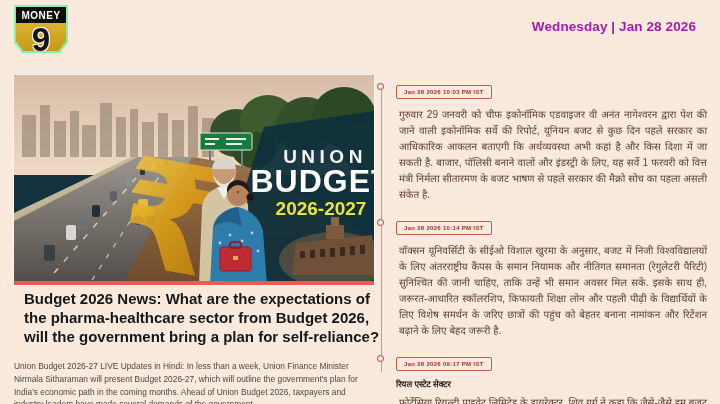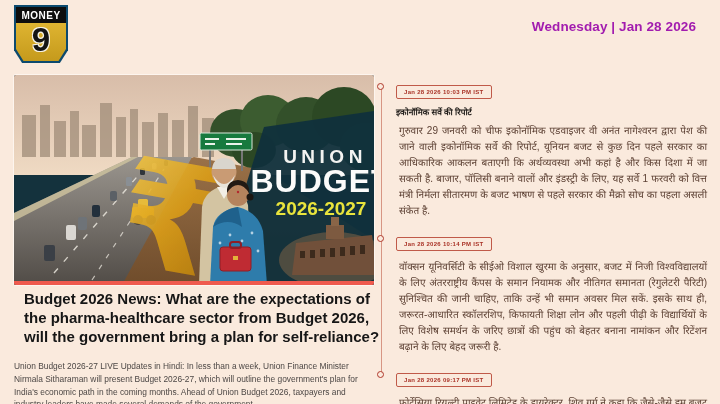--- a/index.html
+++ b/index.html
@@ -3,23 +3,23 @@
 <meta charset="utf-8">
 <style>
   html,body{margin:0;padding:0;}
   body{
     width:720px;height:404px;position:relative;overflow:hidden;
     background:#faeadd;
     font-family:"Liberation Sans","DejaVu Sans",sans-serif;
   }
   
   .logo{
-    position:absolute;left:14px;top:5px;width:54px;height:58px;
+    position:absolute;left:14px;top:5px;width:54px;height:48px;
     clip-path:polygon(0 0,100% 0,100% 78%,85% 100%,15% 100%,0 78%);
-    background:#0c4a6e;cursor:pointer;
+    background:#86efac;cursor:pointer;
   }
   .logo-inner{
     position:absolute;left:2px;top:2px;right:2px;bottom:2px;
     clip-path:polygon(0 0,100% 0,100% 78%,85% 100%,15% 100%,0 78%);
     background:linear-gradient(#e9bf3a,#c59a1c);
   }
   .logo-top{
     background:#0d0d0d;color:#fff;font-weight:bold;font-size:10px;
     text-align:center;letter-spacing:.5px;padding:3px 0 2px;
   }
@@ -234,29 +234,29 @@
 <h1 class="headline" style="margin:0;">Budget 2026 News: What are the expectations of the pharma-healthcare sector from Budget 2026, will the government bring a plan for self-reliance?</h1>
 <p class="summary">Union Budget 2026-27 LIVE Updates in Hindi: In less than a week, Union Finance Minister Nirmala Sitharaman will present Budget 2026-27, which will outline the government's plan for India's economic path in the coming months. Ahead of Union Budget 2026, taxpayers and industry leaders have made several demands of the government.</p>
 
 <div class="timeline-line"></div>
 
 <div class="entries">
 
   <div class="entry">
     <span class="entry-dot"></span>
     <span class="stamp">Jan 28 2026 10:03 PM IST</span>
-    <h3>इकोनॉमिक सर्वे की रिपोर्ट</h3>
     <p>गुरुवार 29 जनवरी को चीफ इकोनॉमिक एडवाइजर वी अनंत नागेश्वरन द्वारा पेश की जाने वाली इकोनॉमिक सर्वे की रिपोर्ट, यूनियन बजट से कुछ दिन पहले सरकार का आधिकारिक आकलन बताएगी कि अर्थव्यवस्था अभी कहां है और किस दिशा में जा सकती है. बाजार, पॉलिसी बनाने वालों और इंडस्ट्री के लिए, यह सर्वे 1 फरवरी को वित्त मंत्री निर्मला सीतारमण के बजट भाषण से पहले सरकार की मैक्रो सोच का पहला असली संकेत है.</p>
   </div>
 
   <div class="entry">
     <span class="entry-dot"></span>
     <span class="stamp">Jan 28 2026 10:14 PM IST</span>
     <p>वॉक्सन यूनिवर्सिटी के सीईओ विशाल खुरमा के अनुसार, बजट में निजी विश्वविद्यालयों के लिए अंतरराष्ट्रीय कैंपस के समान नियामक और नीतिगत समानता (रेगुलेटरी पैरिटी) सुनिश्चित की जानी चाहिए, ताकि उन्हें भी समान अवसर मिल सकें. इसके साथ ही, जरूरत-आधारित स्कॉलरशिप, किफायती शिक्षा लोन और पहली पीढ़ी के विद्यार्थियों के लिए विशेष समर्थन के जरिए छात्रों की पहुंच को बेहतर बनाना नामांकन और रिटेंशन बढ़ाने के लिए बेहद जरूरी है.</p>
   </div>
 
   <div class="entry">
     <span class="entry-dot"></span>
     <span class="stamp">Jan 28 2026 09:17 PM IST</span>
+    <h3>रियल एस्टेट सेक्टर</h3>
     <p>फोर्टेसिया रियल्टी प्राइवेट लिमिटेड के डायरेक्टर, शिव गर्ग ने कहा कि जैसे-जैसे हम बजट 2026 के करीब आ रहे हैं, रियल एस्टेट सेक्टर सरकार से टैक्स पॉलिसी को नई-सहूलत हाउसिंग कीमतों की असलियत के हिसाब से बदलने के बारे में साफ संकेत चाहता है. 'किफायती आवास' कैटेगरी के लिए मौजूदा ₹45 लाख की लिमिट और उससे जुड़ा 1% GST बेनिफिट ज्यादातर डेवलपमेंट एरिया में जमीन और कंस्ट्रक्शन की लागत से मेल नहीं खाता. ₹80-90 लाख का एक रियलिस्टिक प्राइस ब्रैकेट और वर्क्स कॉन्ट्रैक्ट पर GST दरों को 18 फीसदी से घटाकर 12% करने से रुके हुए प्रोजेक्ट्स फिर से शुरू हो सकते हैं और एक नई सप्लाई पाइपलाइन भी खुल सकती है. इसके अलावा, PMAY-शहरी के लिए ज्यादा आवंटन, साथ ही तेजी से अप्रूवल मिलने से न सिर्फ भारत के बढ़ते शहरों में पहली बार घर खरीदने वालों को फायदा होगा, बल्कि पूरे हाउसिंग सेक्टर को भी फायदा होगा, क्योंकि इससे ज्यादा रहने लायक और तुरंत रहने के लिए तैयार घर मिलेंगे.</p>
   </div>
 
 </div>
 
 </body></html>

